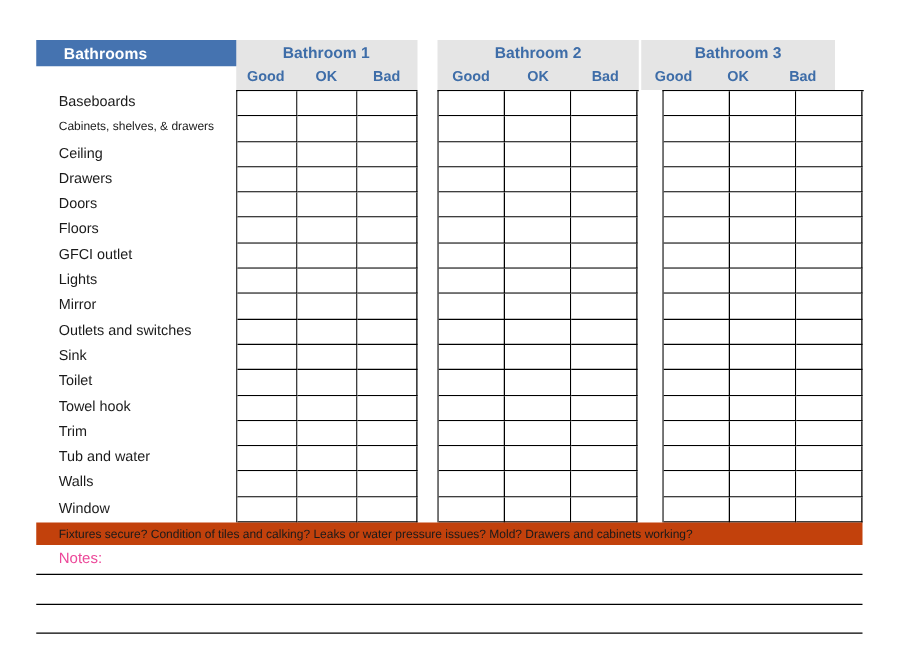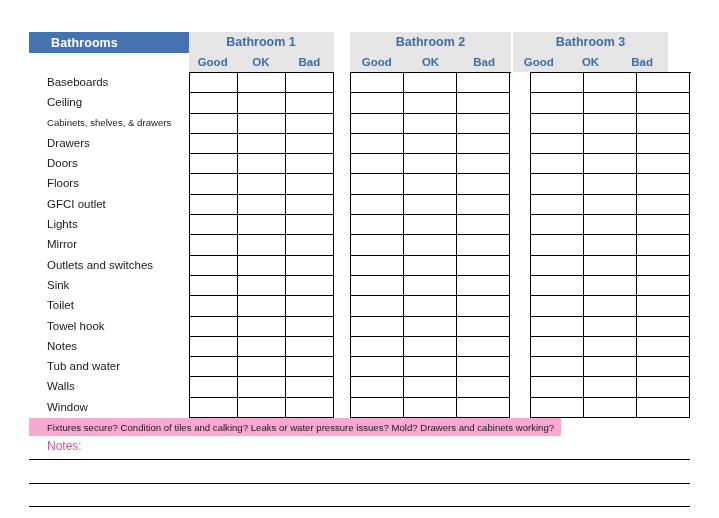--- a/index.html
+++ b/index.html
@@ -116,23 +116,23 @@
     border-bottom: 1.4px solid #000;
     box-sizing: border-box;
     background: #ffffff;
   }
 
   
   .note-band {
     position: absolute;
     left: 29px;
     top: 418px;
-    width: 532px;
+    width: 661px;
     height: 18px;
-    background: #f9a8d4;
+    background: #c2410c;
     display: flex;
     align-items: center;
   }
   .note-band-text {
     font-size: 9.6px;
     color: #1a1a1a;
     padding-left: 18px;
     white-space: nowrap;
   }
 
@@ -187,33 +187,33 @@
             <div class="sub-col">Good</div>
             <div class="sub-col">OK</div>
             <div class="sub-col">Bad</div>
           </div>
         </div>
       </div>
   </div>
 
   <div class="labels" id="labels">
       <div class="row-label">Baseboards</div>
+      <div class="row-label small">Cabinets, shelves, &amp; drawers</div>
       <div class="row-label">Ceiling</div>
-      <div class="row-label small">Cabinets, shelves, &amp; drawers</div>
       <div class="row-label">Drawers</div>
       <div class="row-label">Doors</div>
       <div class="row-label">Floors</div>
       <div class="row-label">GFCI outlet</div>
       <div class="row-label">Lights</div>
       <div class="row-label">Mirror</div>
       <div class="row-label">Outlets and switches</div>
       <div class="row-label">Sink</div>
       <div class="row-label">Toilet</div>
       <div class="row-label">Towel hook</div>
-      <div class="row-label">Notes</div>
+      <div class="row-label">Trim</div>
       <div class="row-label">Tub and water</div>
       <div class="row-label">Walls</div>
       <div class="row-label">Window</div>
     </div>
 
   <div id="grids">
       <div class="grid" style="left: 188.5px; width: 145px;">
         <div class="grid-row">
           <div class="grid-cell"></div>
           <div class="grid-cell"></div>

